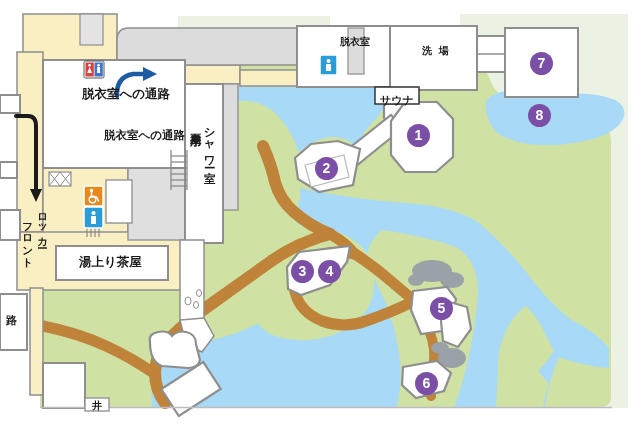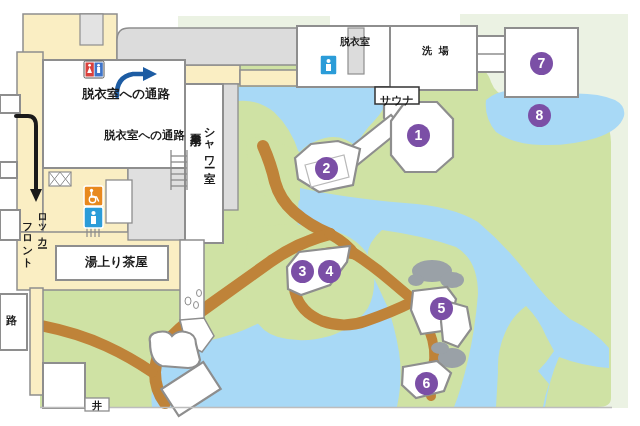--- a/index.html
+++ b/index.html
@@ -178,21 +178,21 @@
 <div class="lbl" style="left:104px;top:129px;font-size:11.5px">脱衣室への通路</div>
 <div class="lbl vtext" style="left:189px;top:124px;font-size:11.5px">夏季用</div>
 <div class="lbl vtext" style="left:203px;top:119px;font-size:11.5px">シャワー室</div>
 <div class="lbl" style="left:340px;top:36px;font-size:10px">脱衣室</div>
 <div class="lbl" style="left:422px;top:45px;font-size:10px;letter-spacing:2px">洗 場</div>
 <div class="lbl" style="left:380px;top:94px;font-size:11px">サウナ</div>
 <div class="vcols" style="left:21px;top:206px;font-size:10.5px">
   <span>ロッカー</span>
   <span>フロント</span>
 </div>
-<div class="lbl" style="left:85px;top:256px;font-size:12.5px">湯上り茶屋</div>
+<div class="lbl" style="left:79px;top:256px;font-size:12.5px">湯上り茶屋</div>
 <div class="lbl" style="left:6px;top:314px;font-size:11px">路</div>
 <div class="lbl" style="left:92px;top:400px;font-size:10px">井</div>
 
 <div class="marker" style="left:407px;top:124px">1</div>
 <div class="marker" style="left:315px;top:157px">2</div>
 <div class="marker" style="left:291px;top:260px">3</div>
 <div class="marker" style="left:318px;top:260px">4</div>
 <div class="marker" style="left:430px;top:297px">5</div>
 <div class="marker" style="left:415px;top:372px">6</div>
 <div class="marker" style="left:530px;top:52px">7</div>

